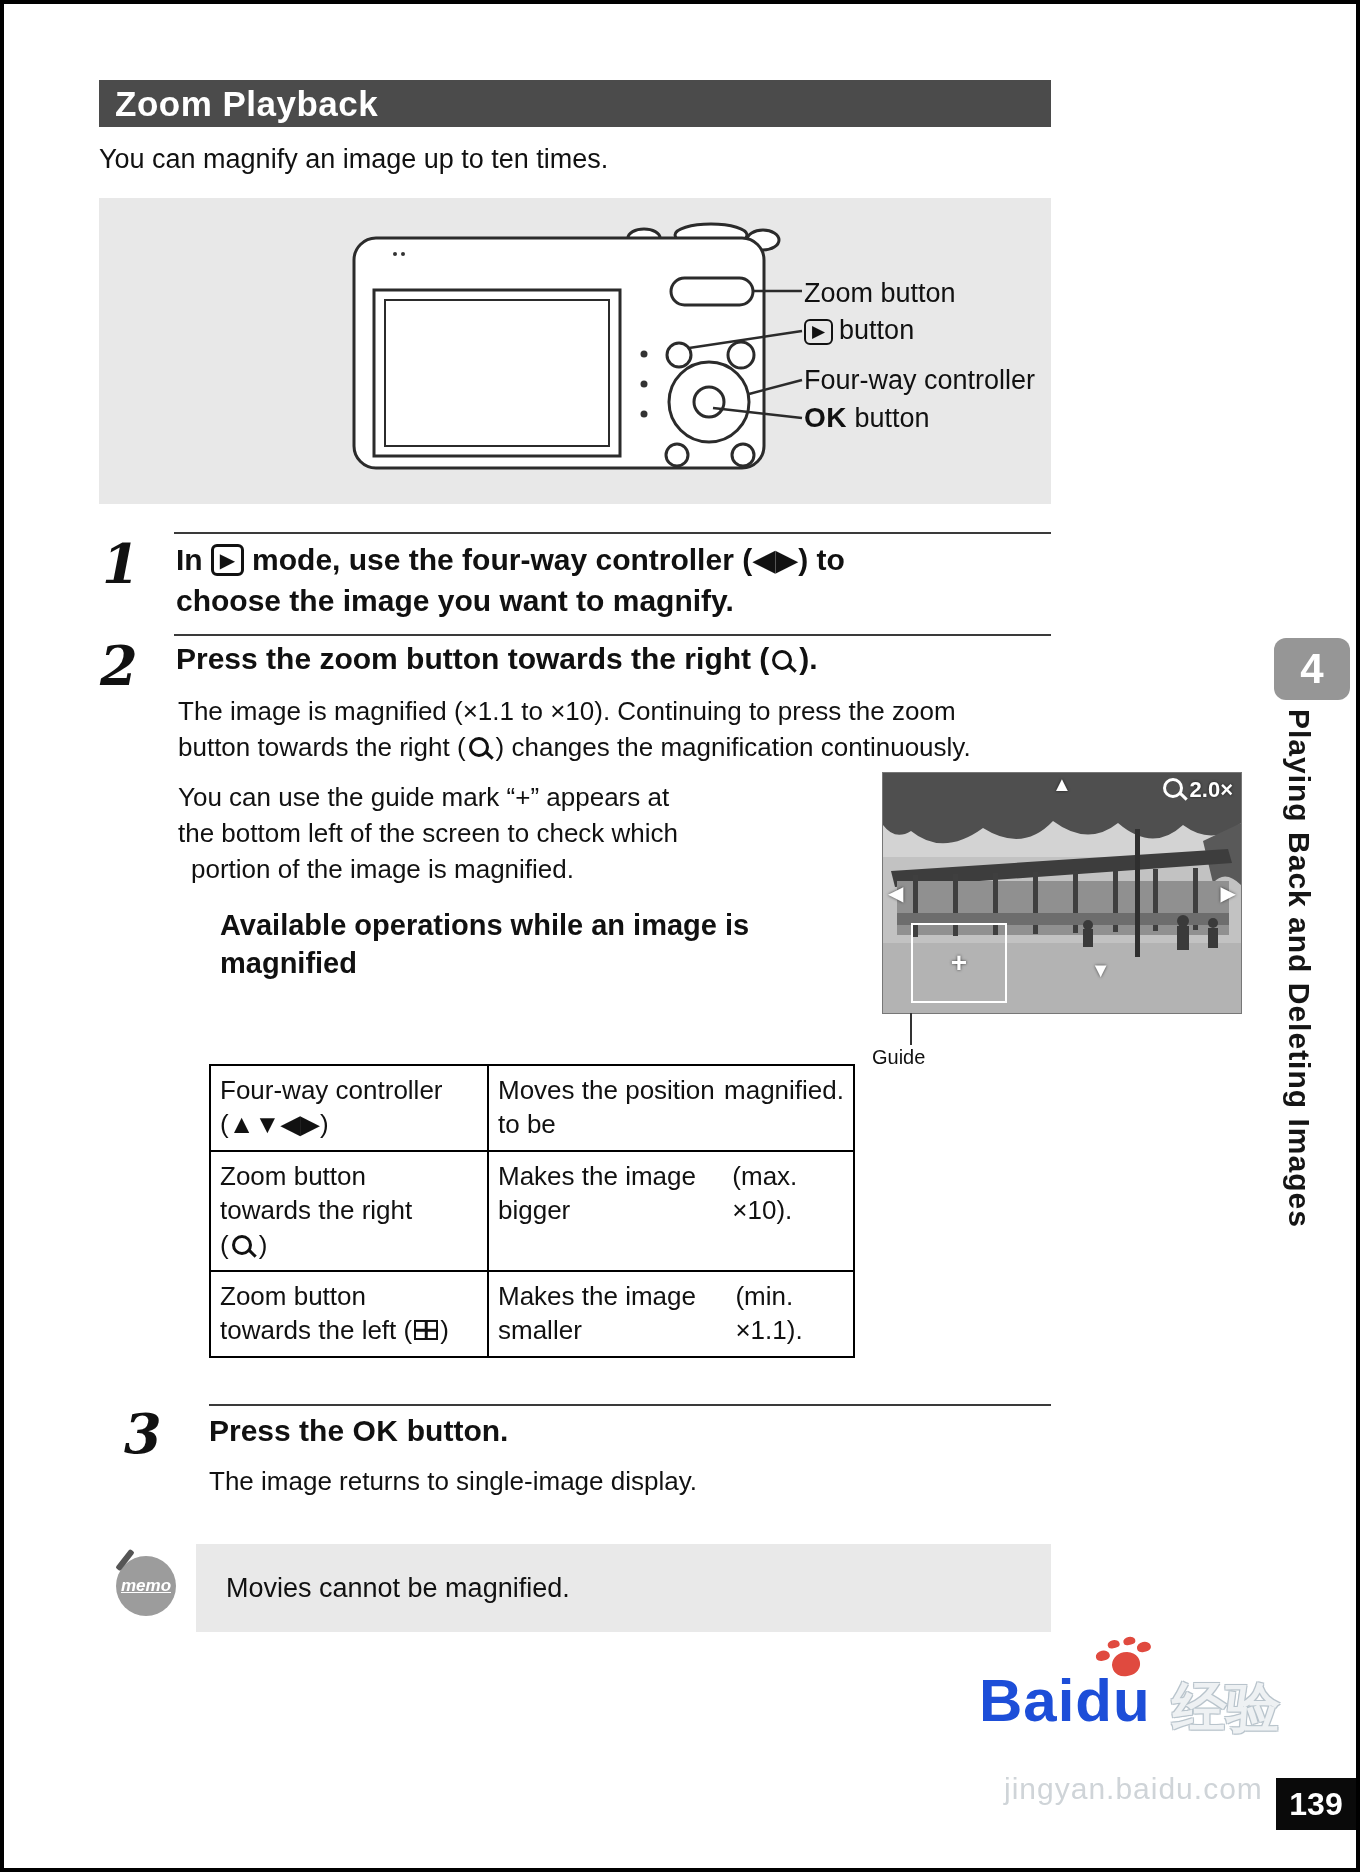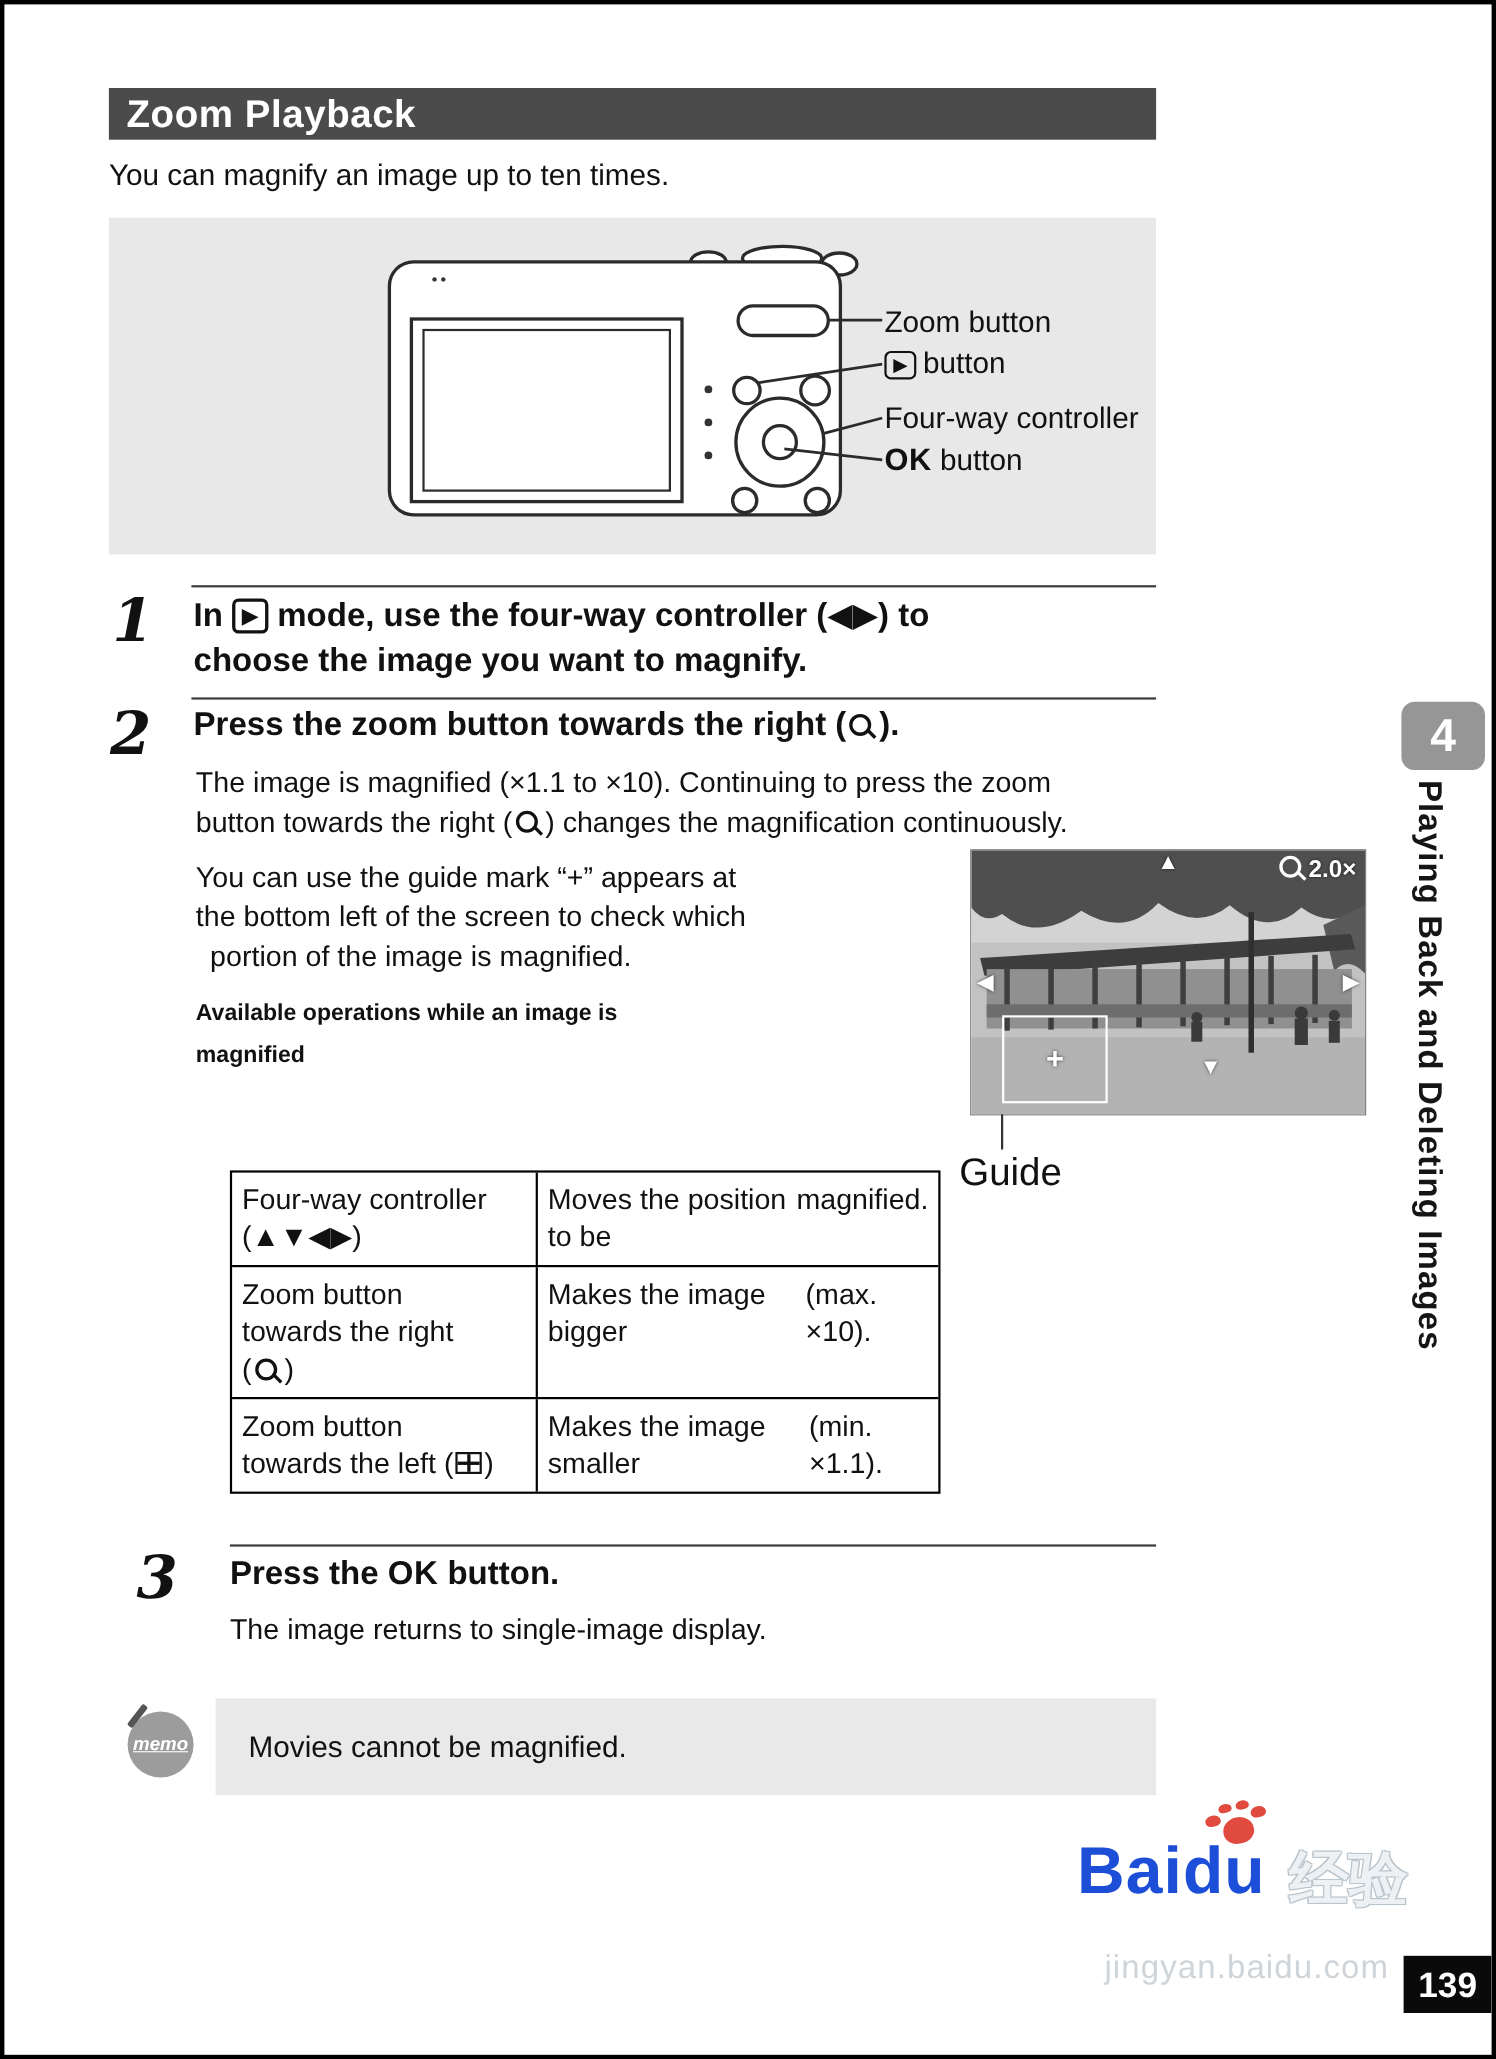--- a/index.html
+++ b/index.html
@@ -16,21 +16,21 @@
   .graybox{left:95px;top:194px;width:952px;height:306px;background:#e8e8e8;}
   .graybox svg{position:absolute;left:0;top:0;}
   .dlabel{position:absolute;font-size:27px;white-space:nowrap;}
   .oktxt{font-weight:bold;font-size:28px;letter-spacing:.5px;}
 
   
   .steprule{border-top:2px solid #3a3a3a;height:0;}
   .stepnum{font-family:"DejaVu Serif",serif;font-style:italic;font-weight:bold;font-size:54px;}
   .steptitle{font-size:30px;font-weight:bold;white-space:nowrap;}
   .btxt{font-size:26px;white-space:nowrap;}
-  .availt{font-size:21px;font-weight:bold;white-space:nowrap;}
+  .availt{font-size:29px;font-weight:bold;white-space:nowrap;margin-left:42px;}
 
   
   .playbox{display:inline-block;border:3px solid #111;border-radius:6px;padding:0 6px;margin:0 8px;
            font-size:20px;line-height:26px;vertical-align:3px;}
   .playbox.small{border-width:2.5px;font-size:17px;line-height:22px;margin:0 6px 0 0;vertical-align:2px;}
   .mag{display:inline-block;position:relative;width:14px;height:14px;border:3px solid #111;border-radius:50%;
        vertical-align:-1px;margin:0 7px 0 3px;}
   .mag::after{content:"";position:absolute;width:9px;height:3px;background:#111;right:-8px;bottom:-3px;transform:rotate(45deg);}
   .mag.w{border-color:#fff;}
   .mag.w::after{background:#fff;}
@@ -51,21 +51,21 @@
   .photo svg{position:absolute;left:0;top:0;}
   .ovl{position:absolute;color:#fff;text-shadow:0 0 3px rgba(0,0,0,.7);font-weight:bold;}
   .ph-up{left:50%;top:0;transform:translateX(-50%);font-size:20px;}
   .ph-zoom{right:8px;top:4px;font-size:22px;}
   .ph-left{left:5px;top:50%;transform:translateY(-50%);font-size:20px;}
   .ph-right{right:5px;top:50%;transform:translateY(-50%);font-size:20px;}
   .ph-down{left:58%;top:186px;font-size:20px;}
   .ph-rect{position:absolute;left:28px;top:150px;width:92px;height:76px;border:2px solid #fff;
            display:flex;align-items:center;justify-content:center;color:#fff;font-size:28px;font-weight:bold;text-shadow:0 0 3px rgba(0,0,0,.7);}
   .guideline{left:906px;top:1009px;width:0;height:32px;border-left:2px solid #333;}
-  .guidelabel{left:868px;top:1042px;font-size:35px;}
+  .guidelabel{left:868px;top:1042px;font-size:20px;}
 
   
   .memobox{left:192px;top:1540px;width:855px;height:88px;background:#e9e9e9;}
   .memobox span{position:absolute;left:30px;top:0;line-height:88px;font-size:27px;}
   .memoicon{left:112px;top:1552px;width:60px;height:60px;border-radius:50%;background:#9c9c9c;color:#fff;
             display:flex;align-items:center;justify-content:center;font-size:17px;font-weight:bold;font-style:italic;text-decoration:underline;}
   .pencil{position:absolute;left:6px;top:-8px;width:6px;height:24px;background:#555;transform:rotate(38deg);border-radius:2px;}
 
   
   .tab4{left:1270px;top:634px;width:76px;height:62px;background:#969696;border-radius:12px;color:#fff;

